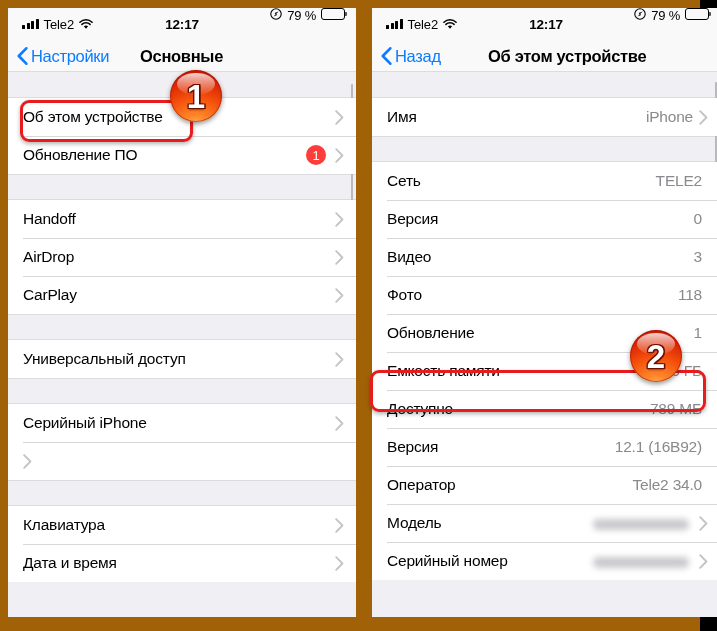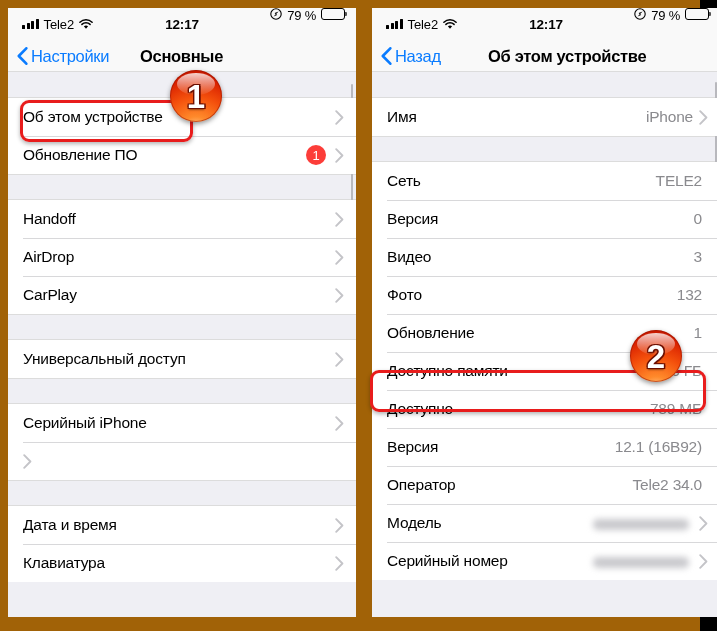--- a/index.html
+++ b/index.html
@@ -270,27 +270,27 @@
           </div>
           <div class="row">
             <svg width="9" height="15" viewBox="0 0 9 15" class="chev-right">
               <path d="M1.2 1.2 L7.4 7.5 L1.2 13.8" stroke="#c4c4c8" stroke-width="1.9" fill="none" stroke-linecap="round" stroke-linejoin="round"></path>
             </svg>
           </div>
         </div>
         <div class="gap" style="height: 26px;"></div>
         <div class="group">
           <div class="row">
+            <div class="row-label">Клавиатура</div>
+            <svg width="9" height="15" viewBox="0 0 9 15" class="chev-right">
+              <path d="M1.2 1.2 L7.4 7.5 L1.2 13.8" stroke="#c4c4c8" stroke-width="1.9" fill="none" stroke-linecap="round" stroke-linejoin="round"></path>
+            </svg>
+          </div>
+          <div class="row">
             <div class="row-label">Дата и время</div>
-            <svg width="9" height="15" viewBox="0 0 9 15" class="chev-right">
-              <path d="M1.2 1.2 L7.4 7.5 L1.2 13.8" stroke="#c4c4c8" stroke-width="1.9" fill="none" stroke-linecap="round" stroke-linejoin="round"></path>
-            </svg>
-          </div>
-          <div class="row">
-            <div class="row-label">Клавиатура</div>
             <svg width="9" height="15" viewBox="0 0 9 15" class="chev-right">
               <path d="M1.2 1.2 L7.4 7.5 L1.2 13.8" stroke="#c4c4c8" stroke-width="1.9" fill="none" stroke-linecap="round" stroke-linejoin="round"></path>
             </svg>
           </div>
         </div>
       </div>
   </div>
 
   <div class="phone" id="phone-right">
 
@@ -351,28 +351,28 @@
           <div class="row">
             <div class="row-label">Версия</div>
             <div class="row-value">0</div>
           </div>
           <div class="row">
             <div class="row-label">Видео</div>
             <div class="row-value">3</div>
           </div>
           <div class="row">
             <div class="row-label">Фото</div>
-            <div class="row-value">132</div>
+            <div class="row-value">118</div>
           </div>
           <div class="row">
             <div class="row-label">Обновление</div>
             <div class="row-value">1</div>
           </div>
           <div class="row">
-            <div class="row-label">Доступно памяти</div>
+            <div class="row-label">Емкость памяти</div>
             <div class="row-value">16 ГБ</div>
           </div>
           <div class="row">
             <div class="row-label">Доступно</div>
             <div class="row-value">789 МБ</div>
           </div>
           <div class="row">
             <div class="row-label">Версия</div>
             <div class="row-value">12.1 (16B92)</div>
           </div>

